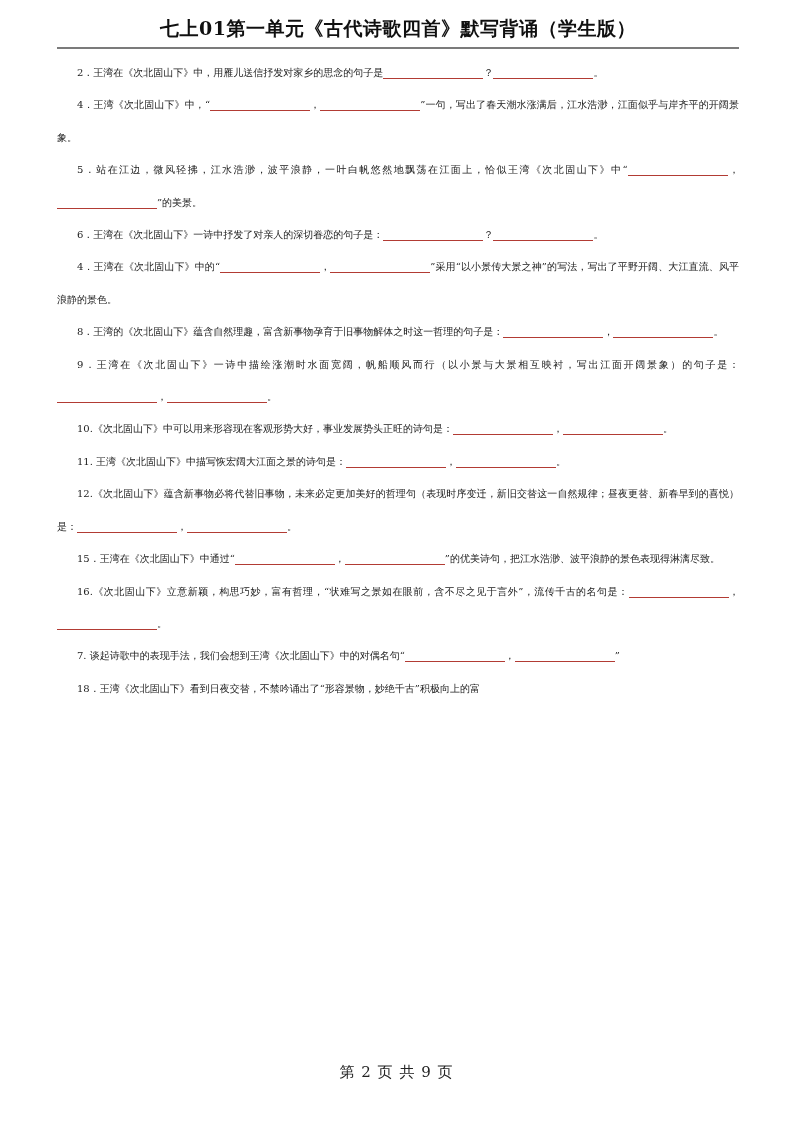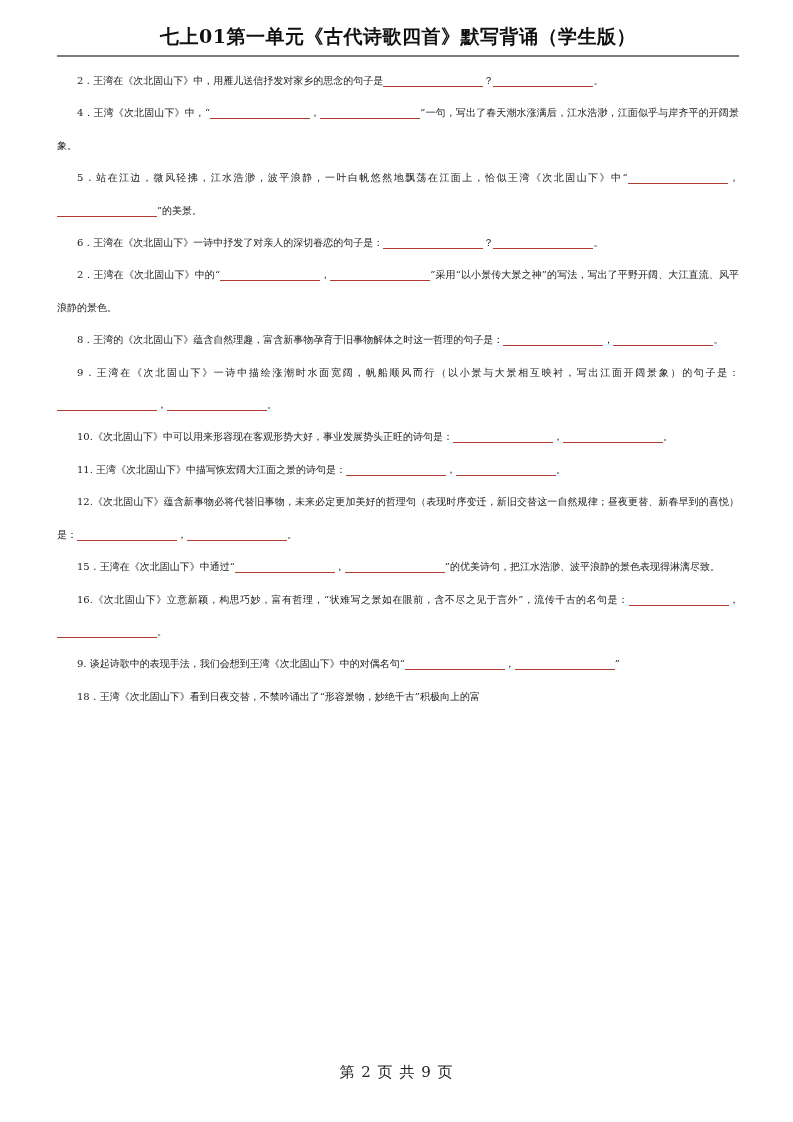--- a/index.html
+++ b/index.html
@@ -11,21 +11,21 @@
   body{
     width:793px;height:1122px;
     background:#ffffff;
     font-family:"DejaVu Serif","Liberation Serif",serif;
     color:var(--text);
     position:relative;
     overflow:hidden;
   }
   .sheet{
     position:absolute;inset:0;
-    padding:22px 54px 0 57px;
+    padding:14px 54px 0 57px;
     box-sizing:border-box;
   }
   .title{
     width:682px;
     font-size:19px;
     line-height:28px;
     font-weight:700;
     text-align:center;
     color:#101010;
     letter-spacing:0.5px;
@@ -69,25 +69,25 @@
 <body>
 
 <div class="sheet">
   <div class="title">七上01第一单元《古代诗歌四首》默写背诵（学生版）</div>
   <div class="divider"></div>
   <div class="questions">
       <p class="question"><span>2．王湾在《次北固山下》中，用雁儿送信抒发对家乡的思念的句子是</span><span class="blank"></span><span>？</span><span class="blank"></span><span>。</span></p>
       <p class="question"><span>4．王湾《次北固山下》中，“</span><span class="blank"></span><span>，</span><span class="blank"></span><span>”一句，写出了春天潮水涨满后，江水浩渺，江面似乎与岸齐平的开阔景象。</span></p>
       <p class="question"><span>5．站在江边，微风轻拂，江水浩渺，波平浪静，一叶白帆悠然地飘荡在江面上，恰似王湾《次北固山下》中“</span><span class="blank"></span><span>，</span><span class="blank"></span><span>”的美景。</span></p>
       <p class="question"><span>6．王湾在《次北固山下》一诗中抒发了对亲人的深切眷恋的句子是：</span><span class="blank"></span><span>？</span><span class="blank"></span><span>。</span></p>
-      <p class="question"><span>2．王湾在《次北固山下》中的“</span><span class="blank"></span><span>，</span><span class="blank"></span><span>”采用“以小景传大景之神”的写法，写出了平野开阔、大江直流、风平浪静的景色。</span></p>
+      <p class="question"><span>4．王湾在《次北固山下》中的“</span><span class="blank"></span><span>，</span><span class="blank"></span><span>”采用“以小景传大景之神”的写法，写出了平野开阔、大江直流、风平浪静的景色。</span></p>
       <p class="question"><span>8．王湾的《次北固山下》蕴含自然理趣，富含新事物孕育于旧事物解体之时这一哲理的句子是：</span><span class="blank"></span><span>，</span><span class="blank"></span><span>。</span></p>
       <p class="question"><span>9．王湾在《次北固山下》一诗中描绘涨潮时水面宽阔，帆船顺风而行（以小景与大景相互映衬，写出江面开阔景象）的句子是：</span><span class="blank"></span><span>，</span><span class="blank"></span><span>。</span></p>
       <p class="question"><span>10.《次北固山下》中可以用来形容现在客观形势大好，事业发展势头正旺的诗句是：</span><span class="blank"></span><span>，</span><span class="blank"></span><span>。</span></p>
       <p class="question"><span>11. 王湾《次北固山下》中描写恢宏阔大江面之景的诗句是：</span><span class="blank"></span><span>，</span><span class="blank"></span><span>。</span></p>
       <p class="question"><span>12.《次北固山下》蕴含新事物必将代替旧事物，未来必定更加美好的哲理句（表现时序变迁，新旧交替这一自然规律；昼夜更替、新春早到的喜悦）是：</span><span class="blank"></span><span>，</span><span class="blank"></span><span>。</span></p>
       <p class="question"><span>15．王湾在《次北固山下》中通过“</span><span class="blank"></span><span>，</span><span class="blank"></span><span>”的优美诗句，把江水浩渺、波平浪静的景色表现得淋漓尽致。</span></p>
       <p class="question"><span>16.《次北固山下》立意新颖，构思巧妙，富有哲理，“状难写之景如在眼前，含不尽之见于言外”，流传千古的名句是：</span><span class="blank"></span><span>，</span><span class="blank"></span><span>。</span></p>
-      <p class="question"><span>9. 谈起诗歌中的表现手法，我们会想到王湾《次北固山下》中的对偶名句“</span><span class="blank"></span><span>，</span><span class="blank"></span><span>”</span></p>
+      <p class="question"><span>7. 谈起诗歌中的表现手法，我们会想到王湾《次北固山下》中的对偶名句“</span><span class="blank"></span><span>，</span><span class="blank"></span><span>”</span></p>
       <p class="question"><span>18．王湾《次北固山下》看到日夜交替，不禁吟诵出了“形容景物，妙绝千古”积极向上的富</span></p>
     </div>
   <div class="footer">第 2 页 共 9 页</div>
 </div>
 
 </body></html>

